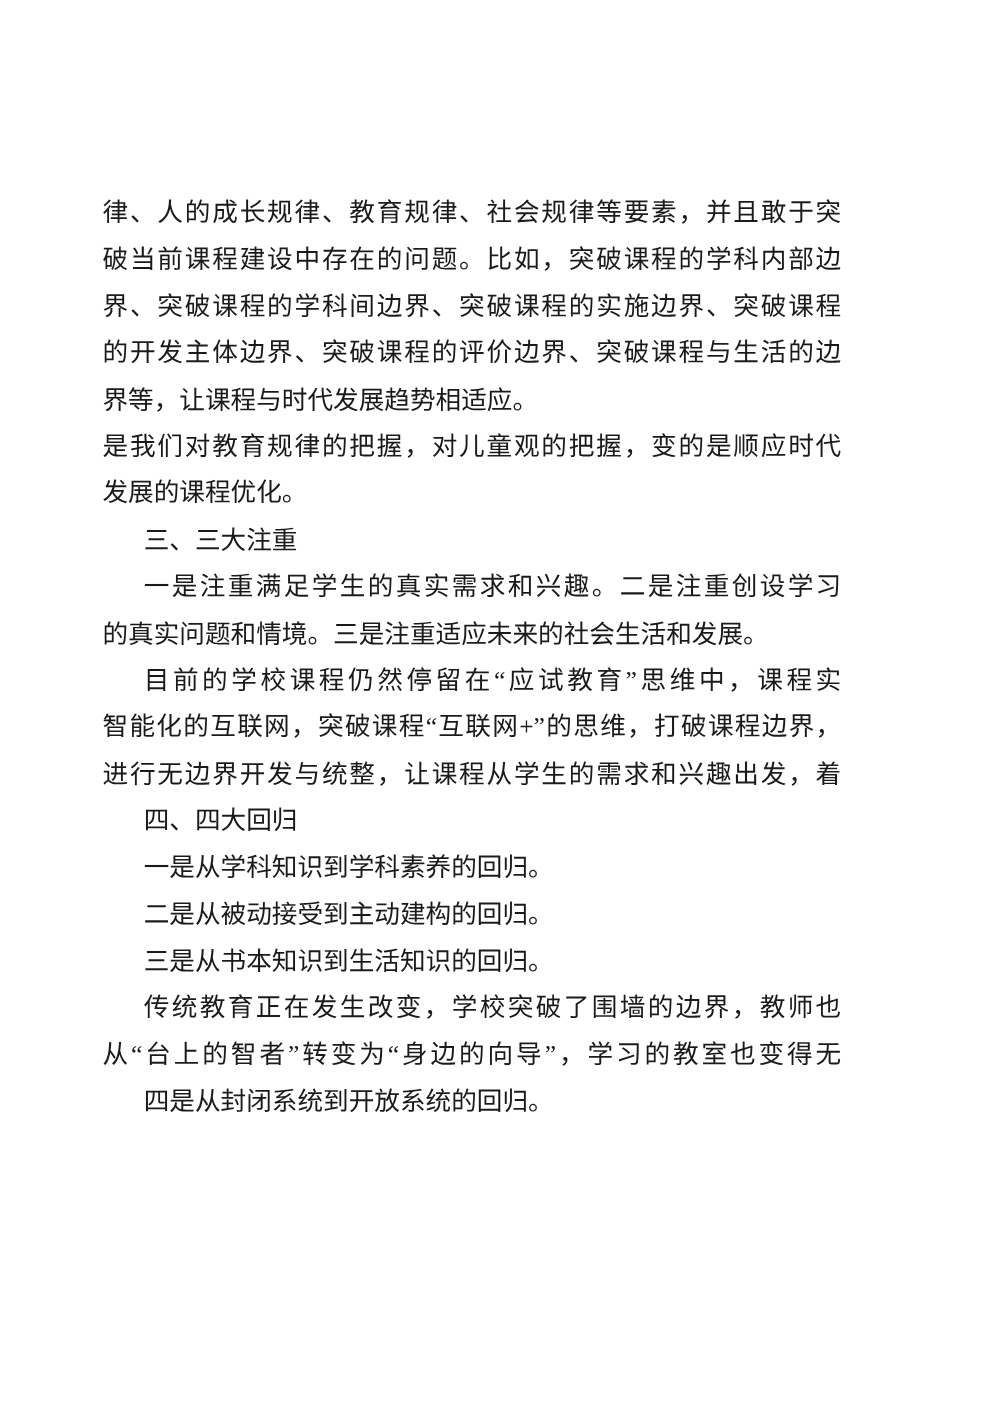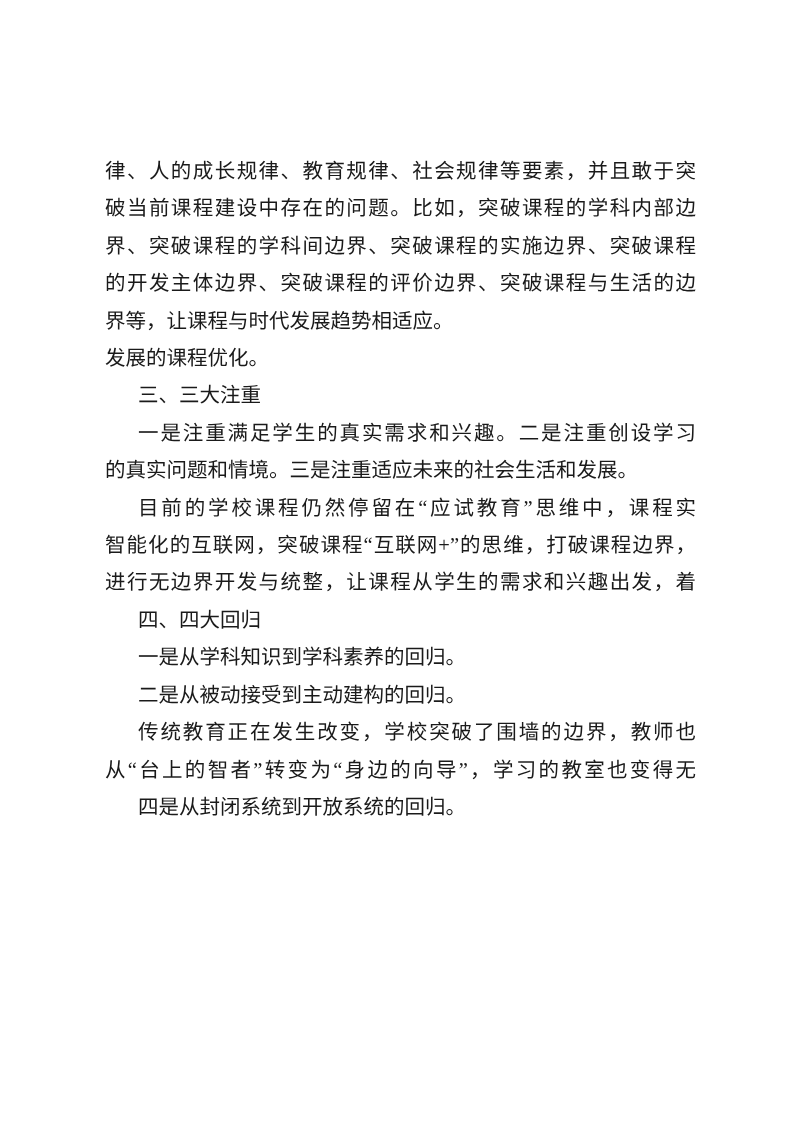--- a/index.html
+++ b/index.html
@@ -11,21 +11,21 @@
     position: relative;
     width: 793px;
     height: 1122px;
     background: #ffffff;
     overflow: hidden;
     font-family: "Liberation Serif", "DejaVu Serif", serif;
     color: #1a1a1a;
   }
   .textblock {
     position: absolute;
-    left: 105px;
+    left: 82px;
     top: 153px;
     width: 591px;
     font-size: 20.5px;
     line-height: 37.4px;
   }
   .para { margin: 0; padding: 0; }
   .ln {
     text-align: justify;
     text-justify: inter-character;
     text-align-last: left;
@@ -43,20 +43,21 @@
 
     <div class="para">
       <div class="ln j">律、人的成长规律、教育规律、社会规律等要素，并且敢于突</div>
       <div class="ln j">破当前课程建设中存在的问题。比如，突破课程的学科内部边</div>
       <div class="ln j">界、突破课程的学科间边界、突破课程的实施边界、突破课程</div>
       <div class="ln j">的开发主体边界、突破课程的评价边界、突破课程与生活的边</div>
       <div class="ln">界等，让课程与时代发展趋势相适应。</div>
     </div>
 
     <div class="para">
+      <div class="ln j">是我们对教育规律的把握，对儿童观的把握，变的是顺应时代</div>
       <div class="ln">发展的课程优化。</div>
     </div>
 
     <div class="para">
       <div class="ln b ind">三、三大注重</div>
     </div>
 
     <div class="para">
       <div class="ln j ind">一是注重满足学生的真实需求和兴趣。二是注重创设学习</div>
       <div class="ln">的真实问题和情境。三是注重适应未来的社会生活和发展。</div>
@@ -73,20 +74,23 @@
     </div>
 
     <div class="para">
       <div class="ln ind">一是从学科知识到学科素养的回归。</div>
     </div>
 
     <div class="para">
       <div class="ln ind">二是从被动接受到主动建构的回归。</div>
     </div>
 
+    <div class="para">
+      <div class="ln ind">三是从书本知识到生活知识的回归。</div>
+    </div>
 
     <div class="para">
       <div class="ln j ind">传统教育正在发生改变，学校突破了围墙的边界，教师也</div>
       <div class="ln j">从“台上的智者”转变为“身边的向导”，学习的教室也变得无</div>
     </div>
 
     <div class="para">
       <div class="ln ind">四是从封闭系统到开放系统的回归。</div>
     </div>
 

